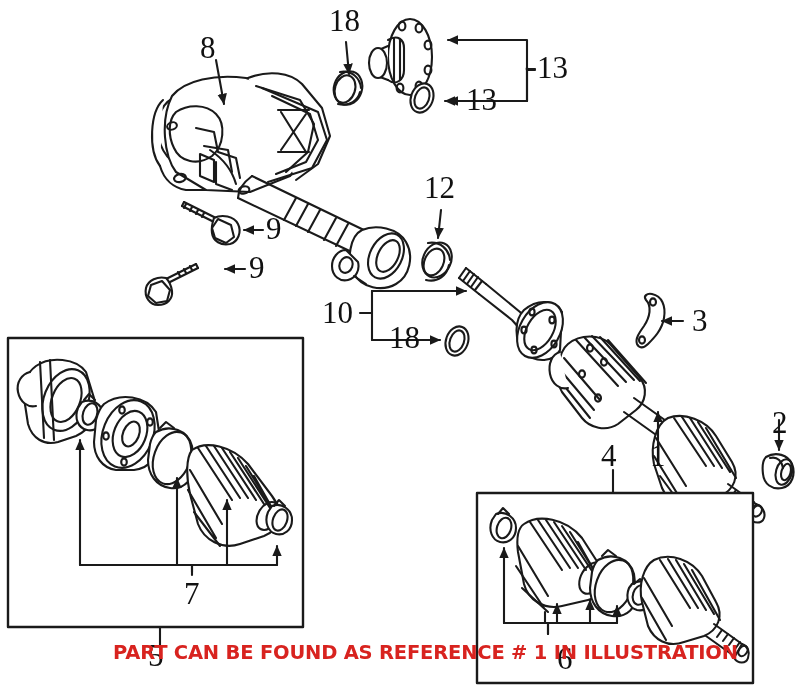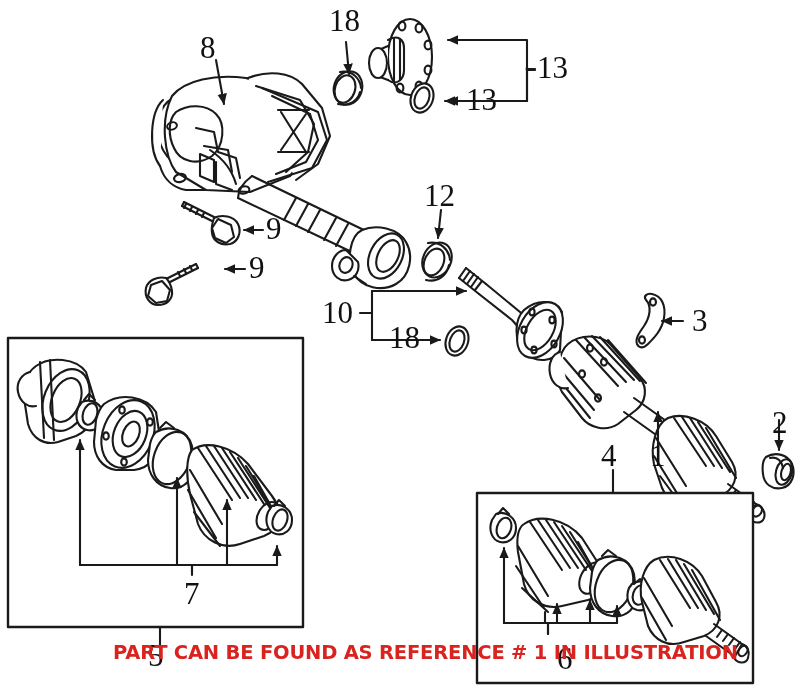--- a/index.html
+++ b/index.html
@@ -384,18 +384,18 @@
 <div class="callout" style="left:692px;top:305px;">3</div>
 <div class="callout" style="left:601px;top:440px;">4</div>
 <div class="callout" style="left:148px;top:640px;">5</div>
 <div class="callout" style="left:557px;top:643px;">6</div>
 <div class="callout" style="left:184px;top:578px;">7</div>
 <div class="callout" style="left:200px;top:32px;">8</div>
 <div class="callout" style="left:266px;top:213px;">9</div>
 <div class="callout" style="left:249px;top:252px;">9</div>
 <div class="callout" style="left:322px;top:297px;">10</div>
 <div class="callout" style="left:389px;top:322px;">18</div>
-<div class="callout" style="left:424px;top:180px;">12</div>
+<div class="callout" style="left:424px;top:172px;">12</div>
 <div class="callout" style="left:537px;top:52px;">13</div>
 <div class="callout" style="left:466px;top:84px;">13</div>
 <div class="callout" style="left:329px;top:5px;">18</div>
 
 <div class="note" style="left:113px;top:641px;color:#d8231f;text-align:right;">PART CAN BE FOUND AS REFERENCE # 1 IN ILLUSTRATION</div>
 
 </body></html>

